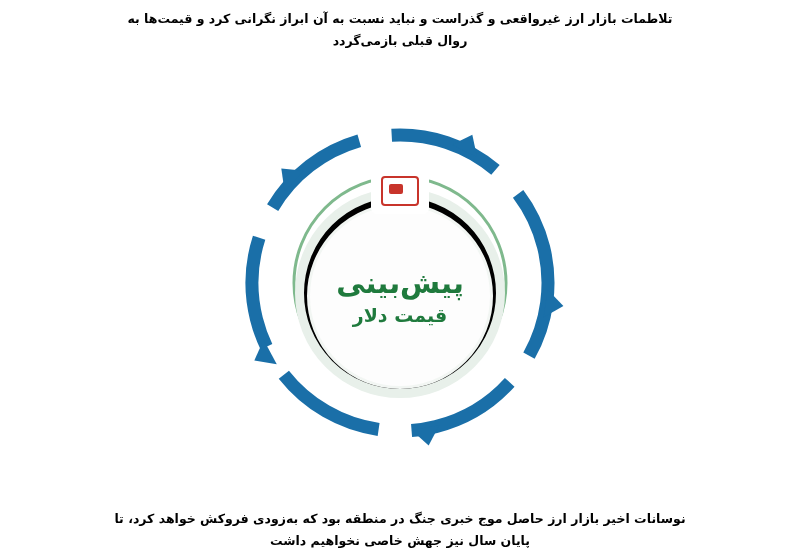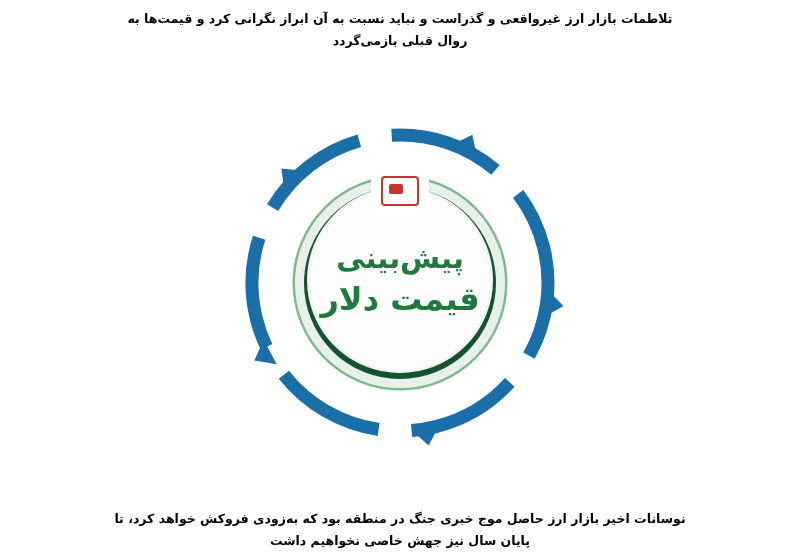--- a/index.html
+++ b/index.html
@@ -23,45 +23,45 @@
     font-weight:bold;
     width:560px;
   }
   #caption-top{top:8px;right:120px;}
   #caption-bottom{top:508px;right:110px;width:580px;}
 
   
   #ring-svg{position:absolute;left:0;top:0;}
   #center-circle{
     position:absolute;
-    left:295px;top:178px;
+    left:295px;top:188px;
     width:210px;height:210px;
     border-radius:50%;
-    background:#14532d;
+    background:#000000;
     border:9px solid #e8f0ea;
     box-sizing:border-box;
     display:flex;flex-direction:column;
-    align-items:center;justify-content:flex-start;
+    align-items:center;justify-content:flex-end;
   }
   #center-inner{
     width:186px;height:186px;border-radius:50%;
     background:#fdfdfd;
     border:3px solid #f2f6f3;
     display:flex;flex-direction:column;
     align-items:center;justify-content:center;
     box-sizing:border-box;
   }
   .center-line{
     color:#1f7a3d;
     font-weight:bold;
     font-size:29px;
     letter-spacing:-1px;
     line-height:1.35;
   }
-  .center-line.l2{font-size:32px;}
+  .center-line.l2{font-size:19px;}
 
   
   #logo{
     position:absolute;
     left:371px;top:168px;
     width:58px;height:46px;
     background:#ffffff;
     border-radius:6px;
     display:flex;align-items:center;justify-content:center;
   }

